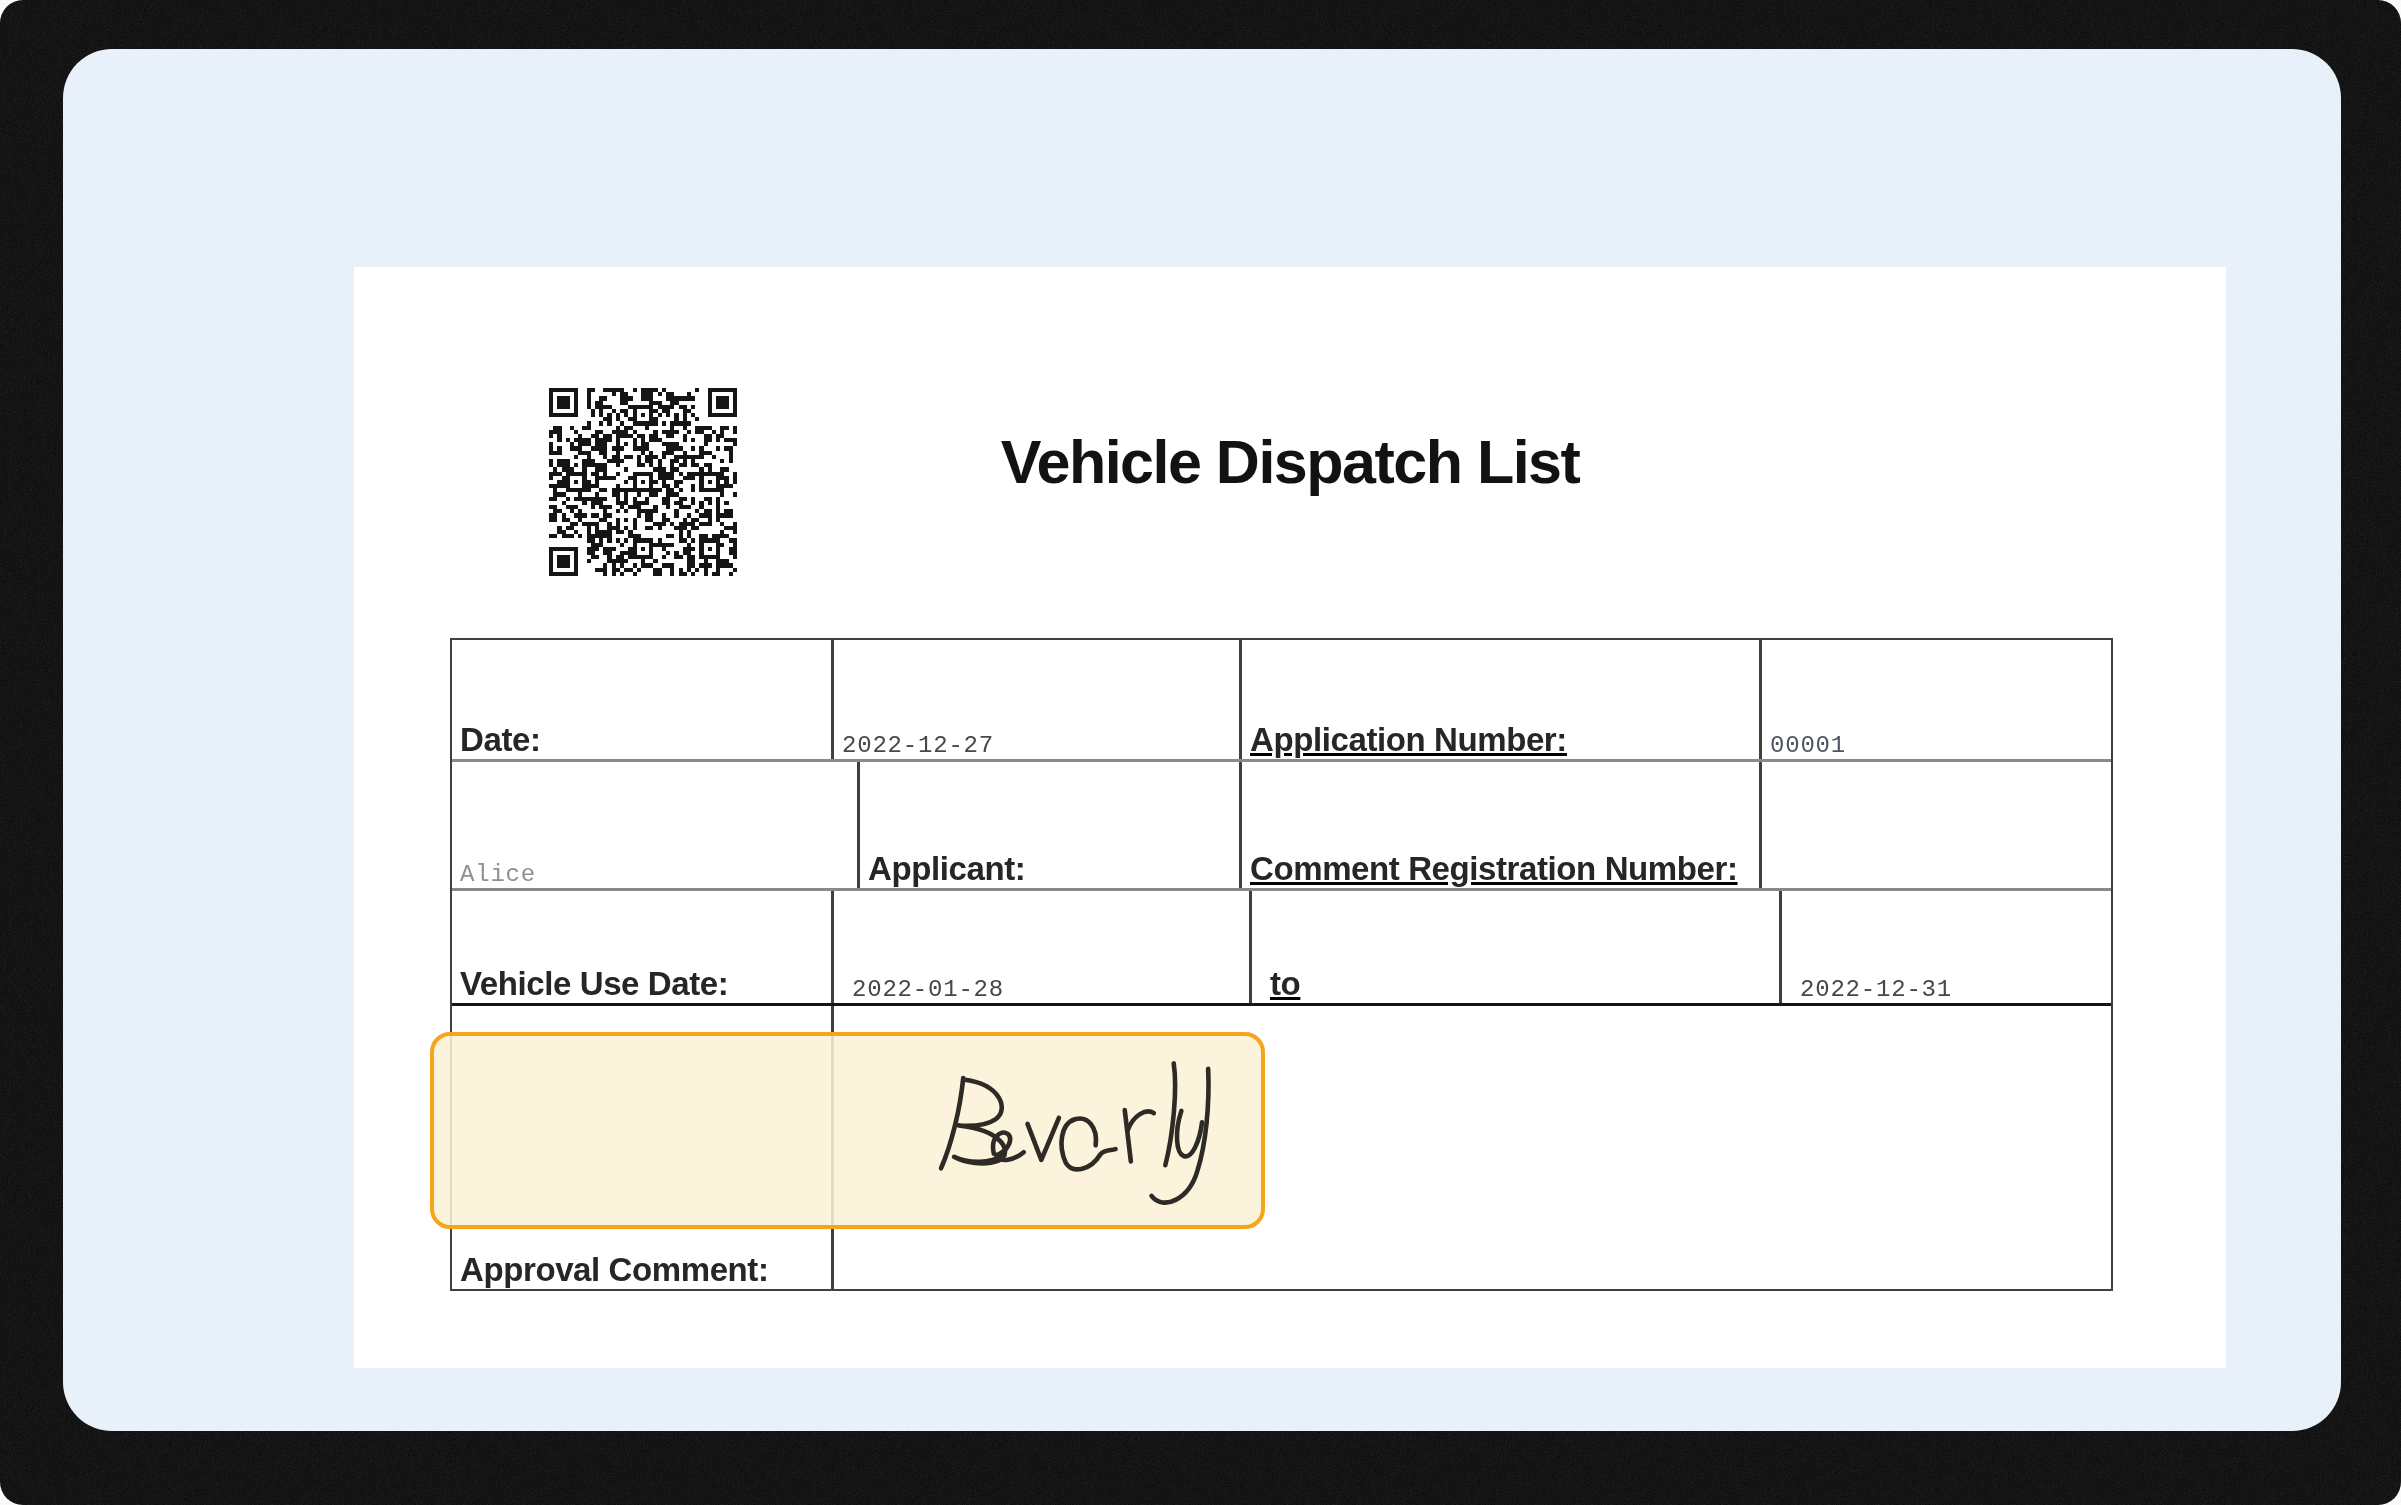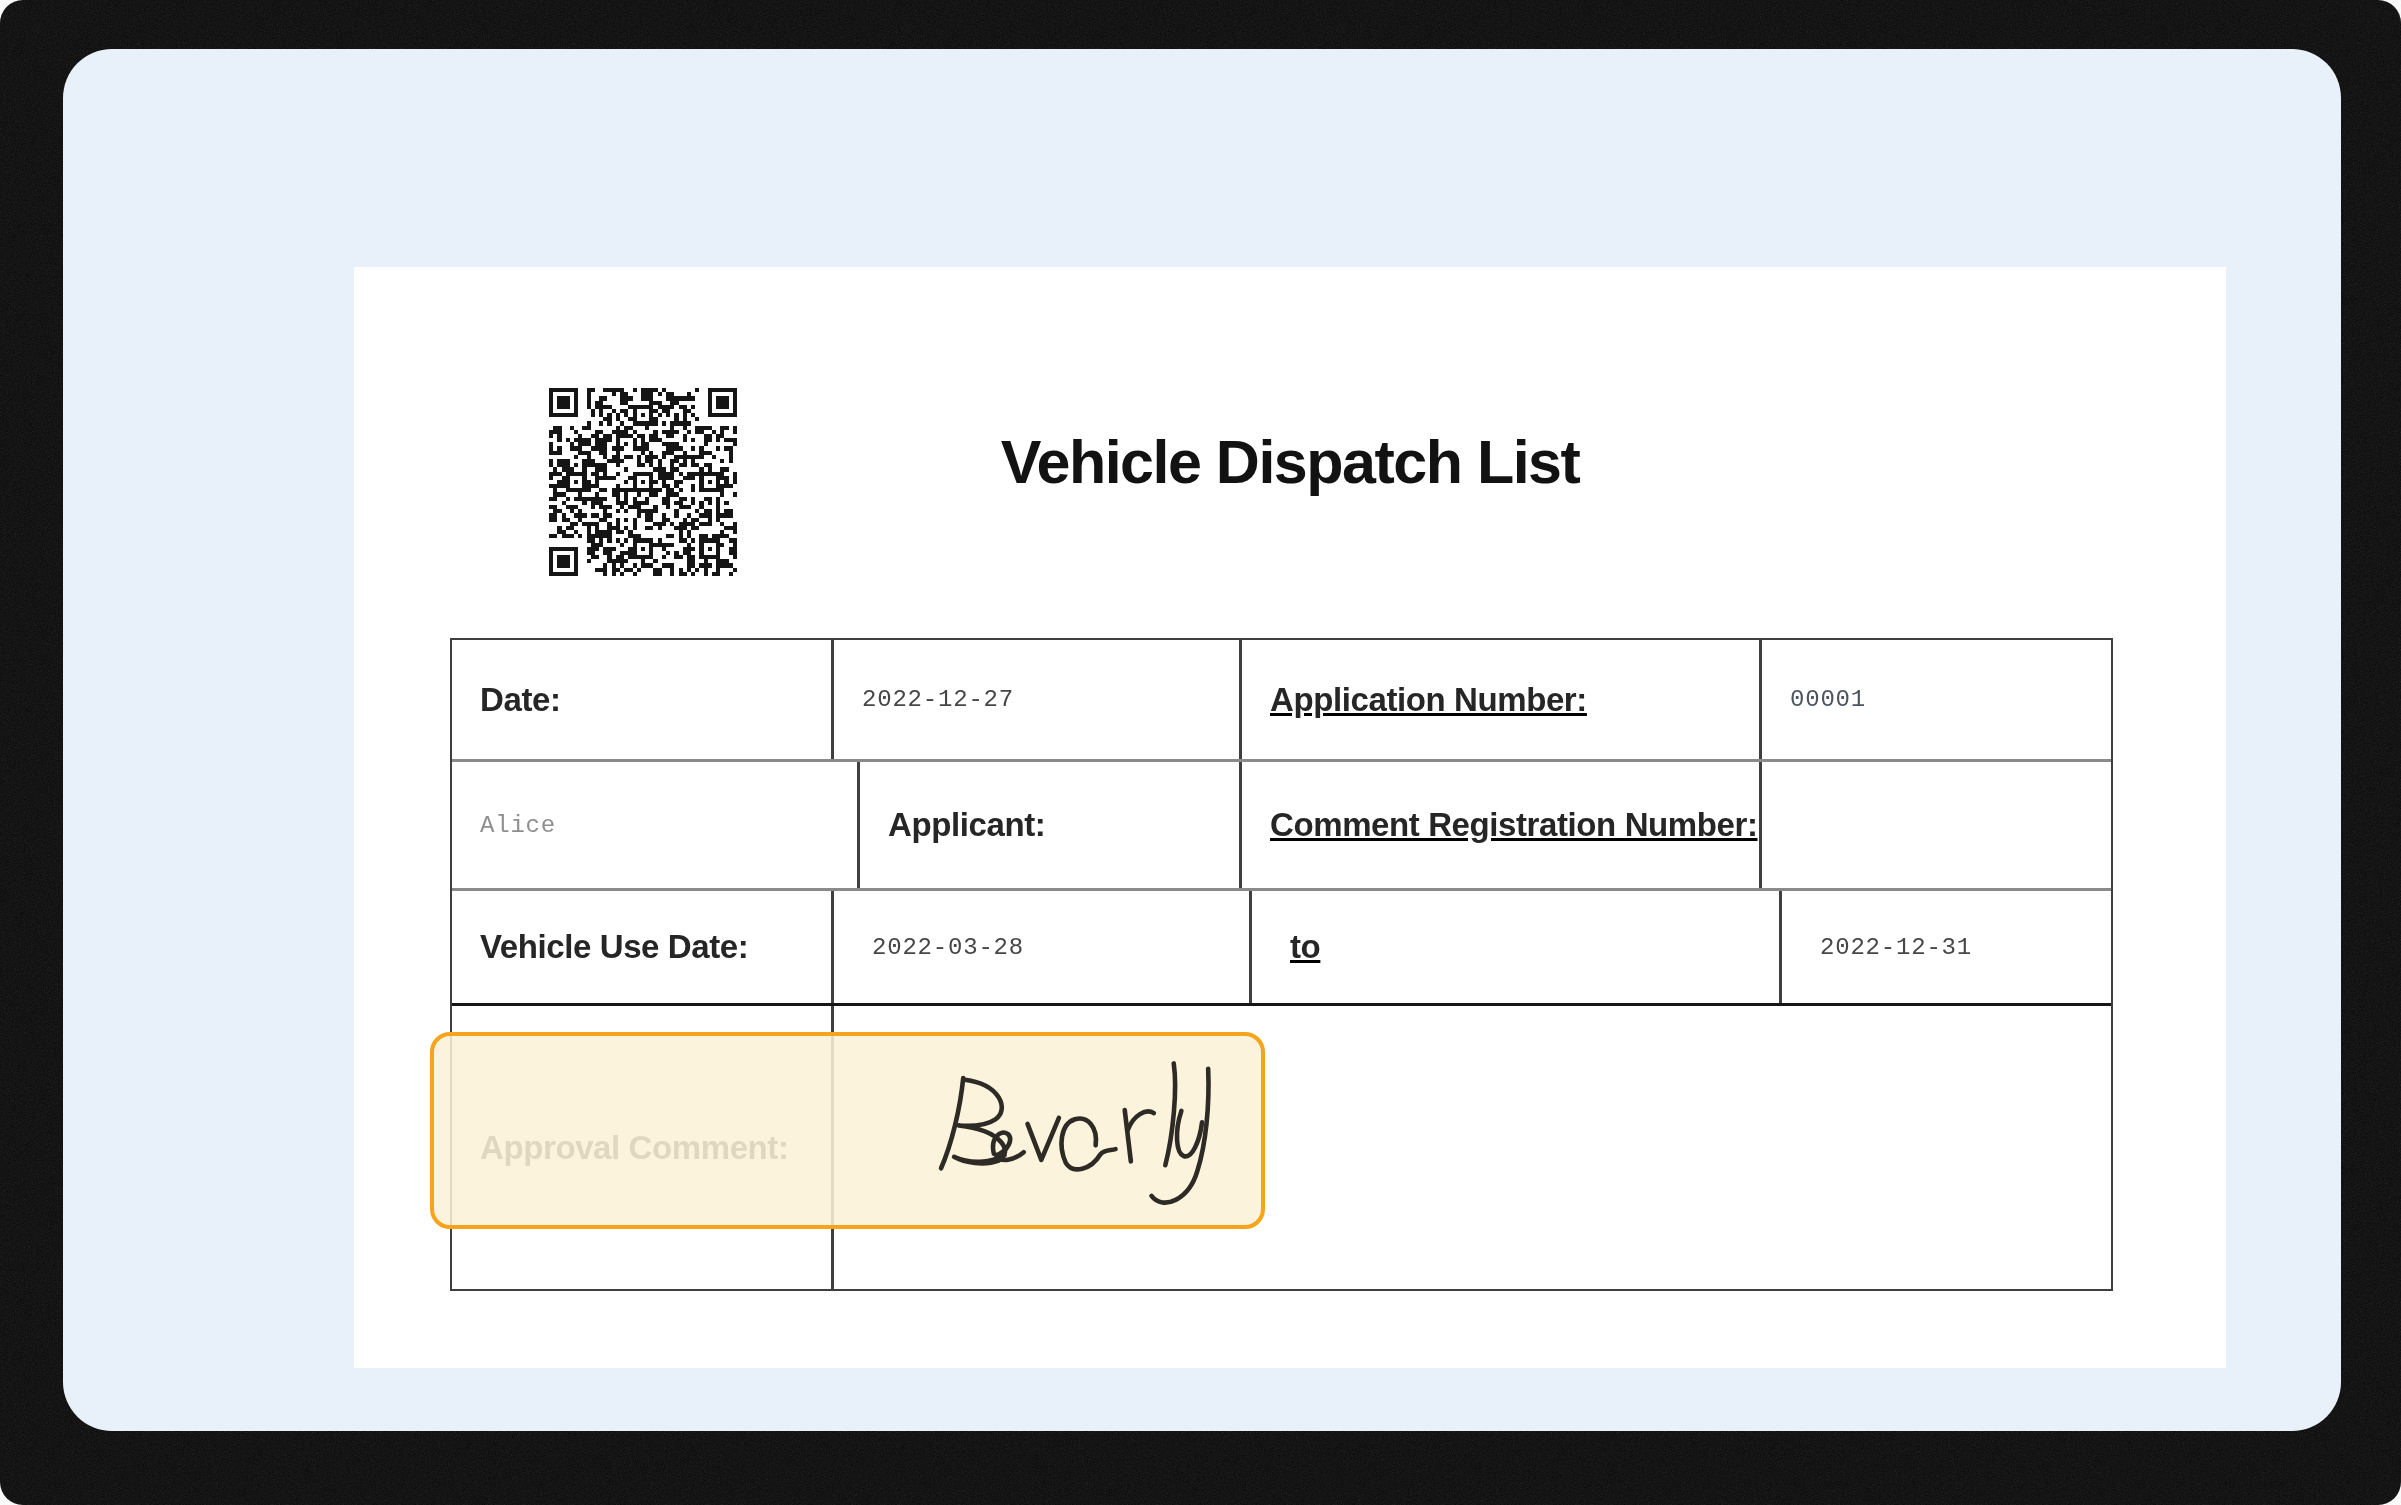--- a/index.html
+++ b/index.html
@@ -31,21 +31,21 @@
   .dtable{
     position:absolute;left:96px;top:371px;width:1663px;height:653px;
     border:2.3px solid #3f3f3f;display:flex;flex-direction:column;
   }
   .trow{display:flex;flex-direction:row;width:100%;}
   .trow1{height:122px;border-bottom:3.1px solid #8a8a8a;}
   .trow2{height:129px;border-bottom:3.1px solid #8a8a8a;}
   .trow3{height:115px;border-bottom:3.8px solid #161616;gap:10px;}
   .trow4{flex:1;}
   .cell{
-    display:flex;align-items:center;padding-left:28px;overflow:hidden;
+    display:flex;align-items:flex-end;padding-left:8px;overflow:hidden;
     white-space:nowrap;
   }
   .cdiv{border-right:3.1px solid #3f3f3f;}
   .c1{width:382px;}
   .c2{width:408px;}
   .c3{width:520px;text-decoration:underline;}
   .c4{flex:1;}
   .cmerge{flex:1;}
   .lbl{
     font-size:33px;font-weight:700;letter-spacing:-0.4px;color:#262626;
@@ -1008,21 +1008,21 @@
           <div class="cell c4">
             <span class="val"></span>
           </div>
         </div>
 
         <div class="trow trow3">
           <div class="cell c1 cdiv">
             <span class="lbl">Vehicle Use Date:</span>
           </div>
           <div class="cell c2 cdiv">
-            <span class="val">2022-03-28</span>
+            <span class="val">2022-01-28</span>
           </div>
           <div class="cell c3 cdiv">
             <span class="lbl">to</span>
           </div>
           <div class="cell c4">
             <span class="val">2022-12-31</span>
           </div>
         </div>
 
         <div class="trow trow4">

